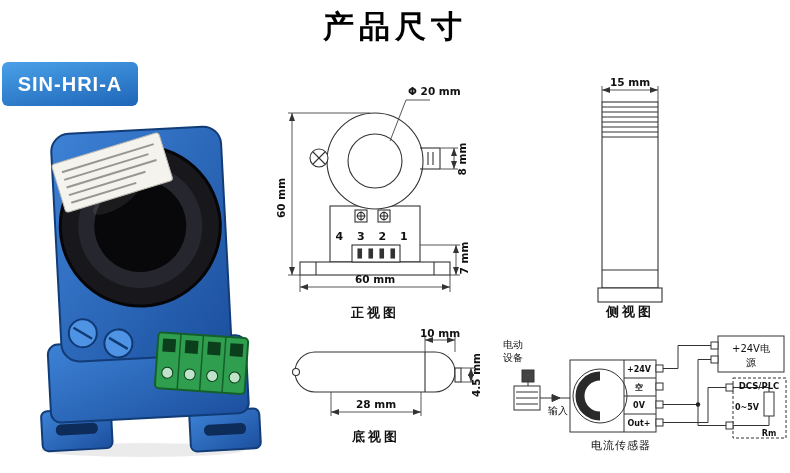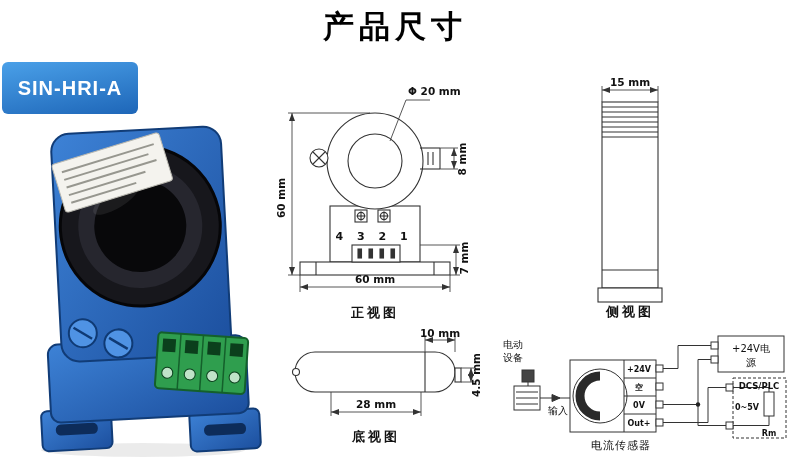--- a/index.html
+++ b/index.html
@@ -1,20 +1,20 @@
 <!DOCTYPE html>
 <html><head>
 <meta charset="utf-8">
 <style>
   html,body{margin:0;padding:0;background:#fff;}
   .canvas{position:relative;width:790px;height:473px;background:#fff;overflow:hidden;
           font-family:"Liberation Sans","DejaVu Sans",sans-serif;color:#111;}
   .title{position:absolute;top:6px;left:0;width:100%;margin:0;text-align:center;
          font-size:31px;font-weight:bold;letter-spacing:5px;color:#000;}
-  .badge{position:absolute;left:2px;top:62px;width:136px;height:52px;border-radius:6px;
+  .badge{position:absolute;left:2px;top:62px;width:136px;height:44px;border-radius:6px;
          background:linear-gradient(170deg,#4aa0e8 0%,#1e66b8 100%);
          display:flex;align-items:center;justify-content:center;
          color:#fff;font-size:20px;font-weight:bold;letter-spacing:1px;}
   .abs{position:absolute;}
   svg text{fill:#111;font-family:"DejaVu Sans","Liberation Sans",sans-serif;}
   .dim{font-size:10.5px;font-weight:bold;}
   .cap{font-size:13px;font-weight:600;letter-spacing:3px;}
   .nums{font-size:11px;font-weight:600;letter-spacing:5px;}
   .wlabel{font-size:10px;}
   .wterm{font-size:8px;font-weight:600;}

